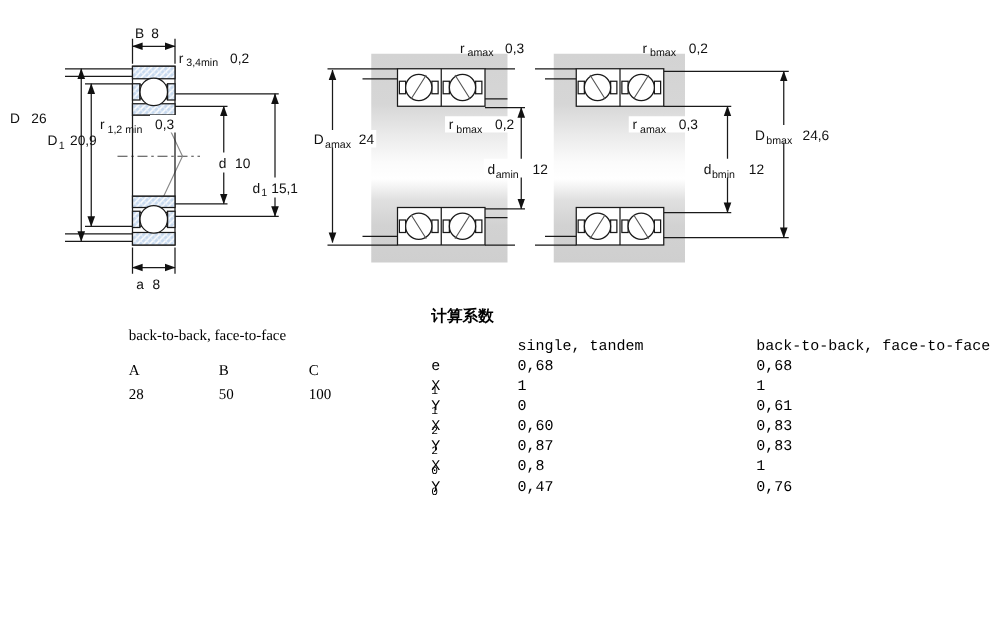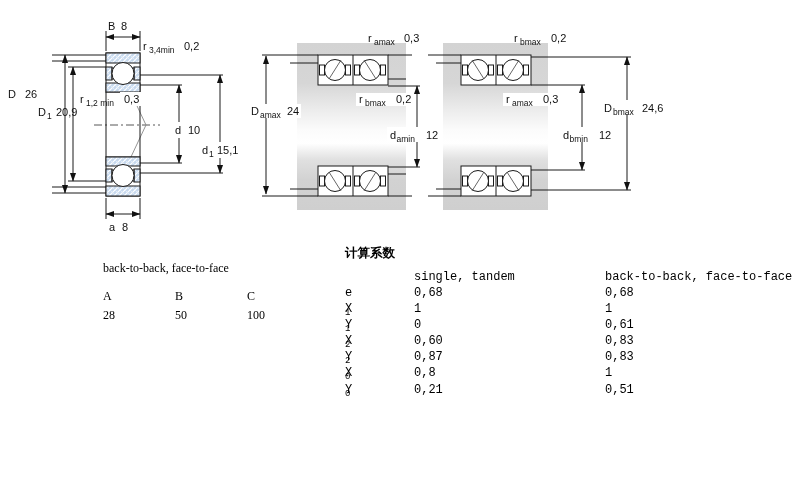--- a/index.html
+++ b/index.html
@@ -282,18 +282,18 @@
       <span class="f1">0,87</span>
       <span class="f2">0,83</span>
     </div>
     <div class="t-row" style="top:121px">
       <span class="f0"><span>X</span><sub>0</sub></span>
       <span class="f1">0,8</span>
       <span class="f2">1</span>
     </div>
     <div class="t-row" style="top:138px">
       <span class="f0"><span>Y</span><sub>0</sub></span>
-      <span class="f1">0,21</span>
-      <span class="f2">0,51</span>
+      <span class="f1">0,47</span>
+      <span class="f2">0,76</span>
     </div>
   </div>
 
 </div>
 
 </body></html>

